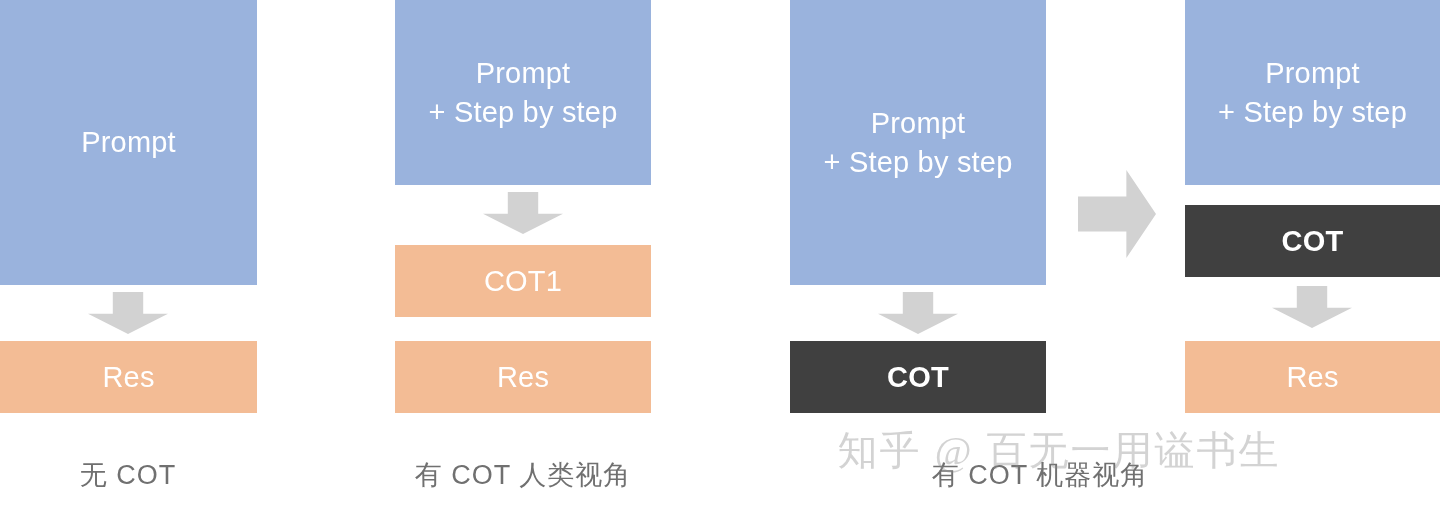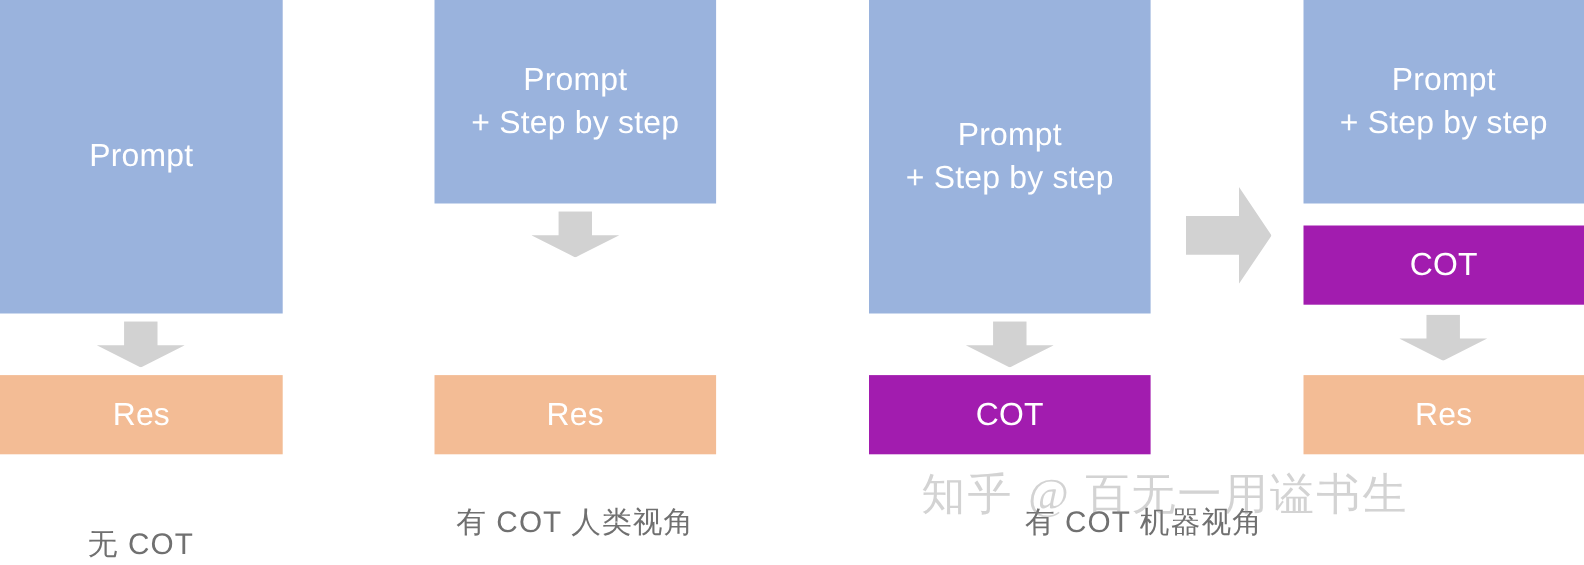--- a/index.html
+++ b/index.html
@@ -31,21 +31,21 @@
     font-weight: 400;
     font-size: 29px;
     line-height: 1.32;
     letter-spacing: 0.2px;
     box-sizing: border-box;
     padding: 0 6px;
     white-space: pre-line;
   }
   .box.blue   { background: #9ab3dd; }
   .box.orange { background: #f3bc95; }
-  .box.green  { background: #a21caf; }
+  .box.green  { background: #404040; font-weight: bold; }
 
   
   .arrow-down {
     position: absolute;
     background: #d2d2d2;
     clip-path: polygon(31% 0%, 69% 0%, 69% 52%, 100% 52%, 50% 100%, 0% 52%, 31% 52%);
   }
   .arrow-right {
     position: absolute;
     background: #d2d2d2;
@@ -81,27 +81,28 @@
 <body>
 
 <div id="canvas">
 
   <div class="box blue" style="left:0px; top:0px; width:257px; height:285px;">Prompt</div>
 
   <div class="arrow-down" style="left:88px; top:292px; width:80px; height:42px;"></div>
 
   <div class="box orange" style="left:0px; top:341px; width:257px; height:72px;">Res</div>
 
-  <div class="caption" style="left:128px; top:462px;margin-top:20px;">无 COT</div>
+  <div class="caption" style="left:128px; top:462px;">无 COT</div>
 
   <div class="box blue" style="left:395px; top:0px; width:256px; height:185px;">Prompt
 + Step by step</div>
 
   <div class="arrow-down" style="left:483px; top:192px; width:80px; height:42px;"></div>
 
+  <div class="box orange" style="left:395px; top:245px; width:256px; height:72px;">COT1</div>
 
   <div class="box orange" style="left:395px; top:341px; width:256px; height:72px;">Res</div>
 
   <div class="caption" style="left:523px; top:462px;text-align:right;">有 COT 人类视角</div>
 
   <div class="box blue" style="left:790px; top:0px; width:256px; height:285px;">Prompt
 + Step by step</div>
 
   <div class="arrow-down" style="left:878px; top:292px; width:80px; height:42px;"></div>
 

